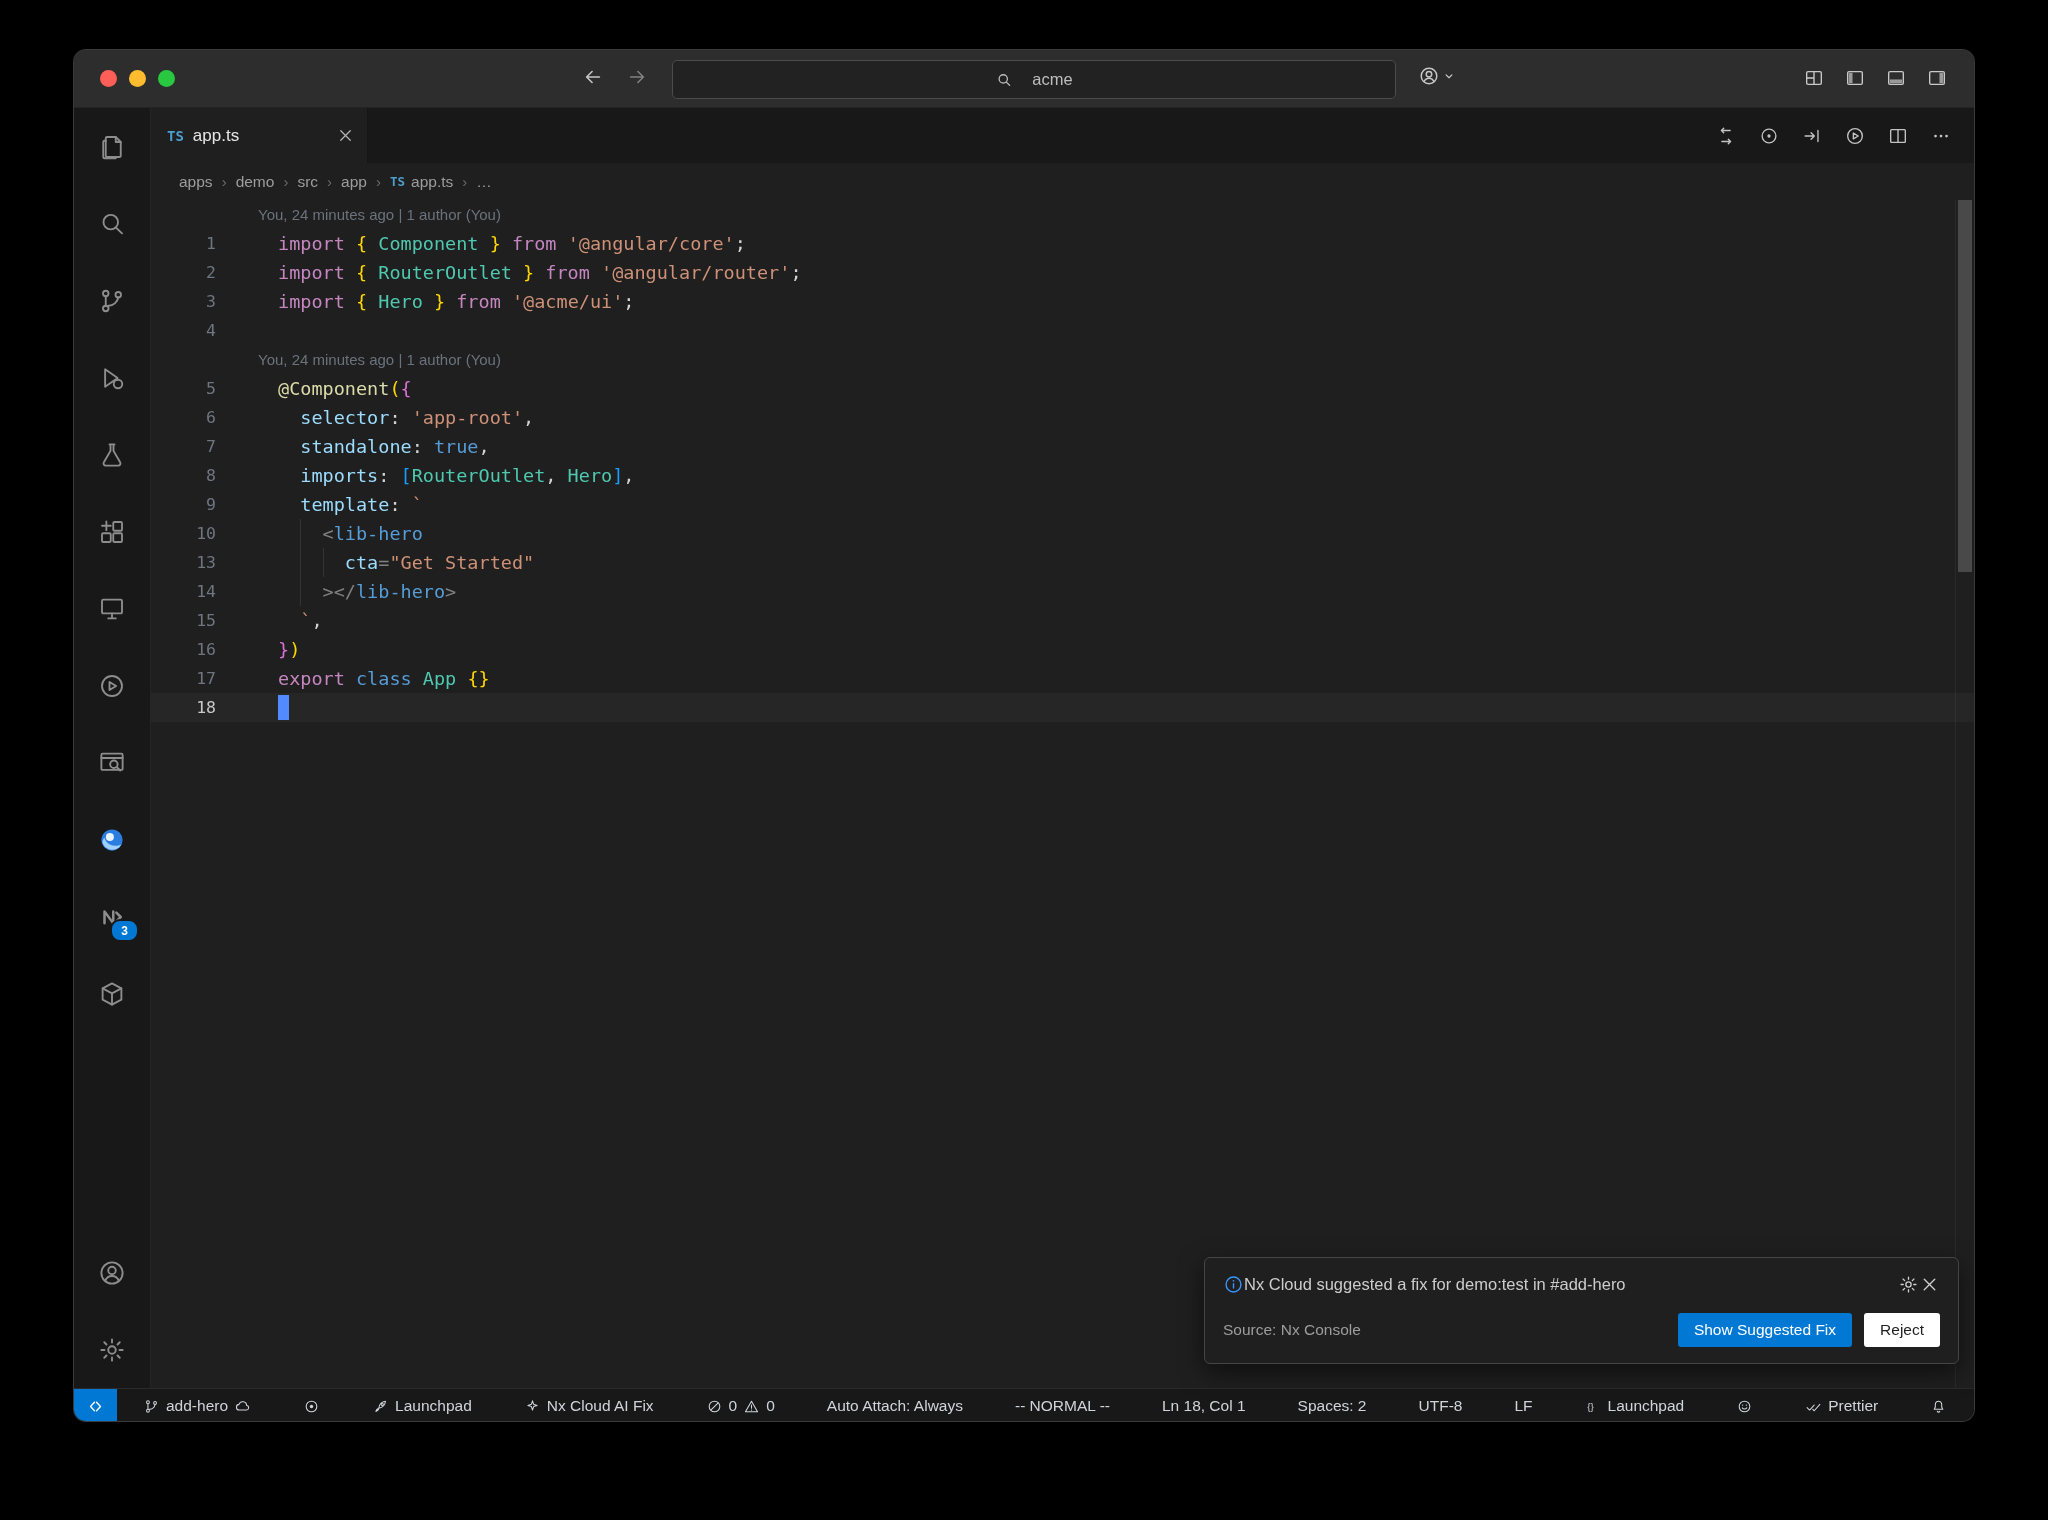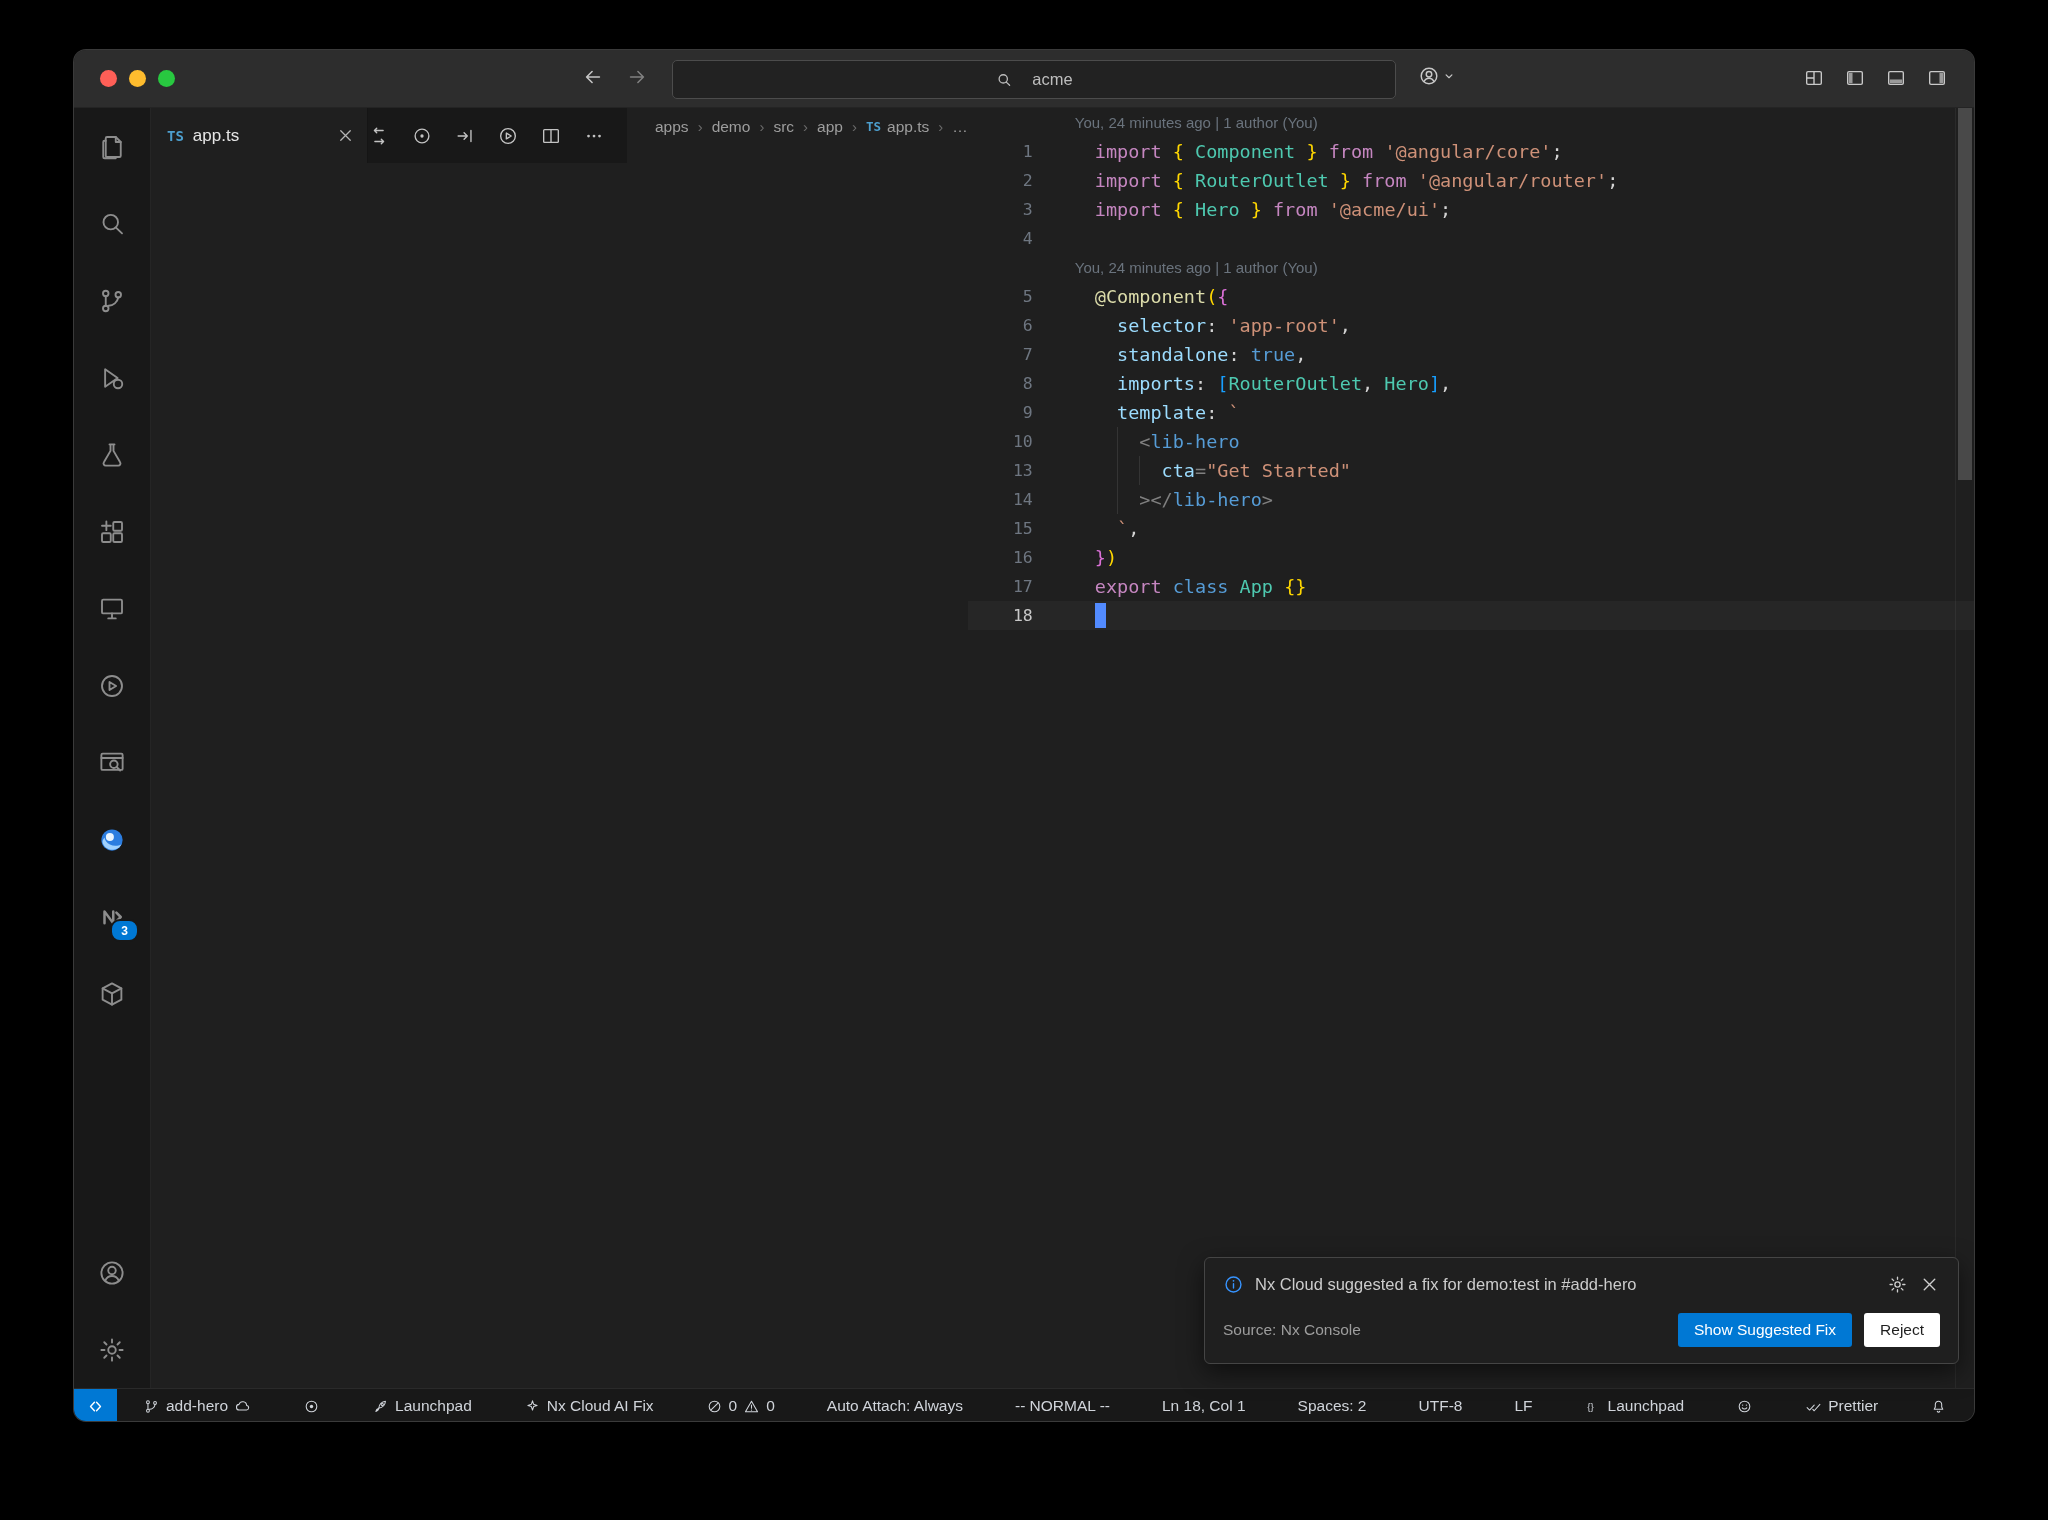--- a/index.html
+++ b/index.html
@@ -23,21 +23,21 @@
   .layout-icons{position:absolute;right:26px;top:17px;display:flex;gap:19px;color:#c9c9c9;}
 
   
   .body{display:flex;height:1280px;}
   .activitybar{width:76px;background:#181818;border-right:1px solid #252525;display:flex;flex-direction:column;}
   .ab-item{height:77px;display:flex;align-items:center;justify-content:center;color:#8d8d8d;position:relative;cursor:pointer;}
   .ab-bottom{margin-top:auto;}
   .badge{position:absolute;right:11px;bottom:13px;min-width:19px;height:19px;padding:0 3px;border-radius:10px;
     background:var(--c-accent);color:#fff;font-size:12px;font-weight:bold;
     display:flex;align-items:center;justify-content:center;border:2px solid #181818;}
-  .main{flex:1;display:flex;flex-direction:row;min-width:0;}
+  .main{flex:1;display:flex;flex-direction:column;min-width:0;}
 
   
   .tabstrip{height:55px;background:#181818;display:flex;align-items:stretch;}
   .tab{width:188px;background:#1f1f1f;display:flex;align-items:center;gap:9px;padding:0 12px 0 16px;
        border-right:1px solid #151515;cursor:pointer;}
   .ts-badge{color:var(--c-ts-blue);font-weight:bold;font-size:14px;font-family:"DejaVu Sans Mono",monospace;}
   .tab-label{color:#e6e6e6;font-size:17px;}
   .tab-close{margin-left:auto;color:#b5b5b5;}
   .editor-actions{margin-left:auto;display:flex;align-items:center;gap:21px;padding-right:22px;color:#c3c3c3;}
   .editor-actions .icon{cursor:pointer;}
@@ -71,21 +71,21 @@
   .statusbar{height:34px;background:#181818;border-top:1px solid #2a2a2a;display:flex;align-items:stretch;
     color:#d0d4da;font-size:15.5px;padding-right:8px;}
   .sb-left,.sb-right{display:flex;align-items:stretch;}
   .sb-right{margin-left:auto;}
   .sb-item{display:flex;align-items:center;gap:6px;padding:0 26px;cursor:pointer;white-space:nowrap;}
   .sb-item.remote{background:var(--c-accent);color:#fff;padding:0 13px;}
 
   
   .toast{position:absolute;right:15px;bottom:57px;width:717px;background:#1f1f1f;border:1px solid #454545;
     border-radius:6px;box-shadow:0 8px 24px rgba(0,0,0,.55);z-index:6;padding:16px 18px 16px 18px;}
-  .toast-row1{display:flex;align-items:center;gap:11px;}
+  .toast-row1{display:flex;align-items:center;}
   .toast-title{color:#cccccc;font-size:16.5px;flex:1;}
   .toast .icon.info{color:var(--c-info);}
   .toast-action{color:#cfcfcf;cursor:pointer;}
   .toast-row2{display:flex;align-items:center;margin-top:18px;gap:30px;}
   .toast-source{color:#9d9d9d;font-size:15.5px;}
   .toast-buttons{margin-left:auto;display:flex;gap:12px;}
   .btn{border:none;border-radius:3px;font-size:15.5px;padding:8px 16px;cursor:pointer;font-family:inherit;}
   .btn.primary{background:var(--c-accent);color:#ffffff;}
   .btn.secondary{background:#ffffff;color:#1f1f1f;}
 

